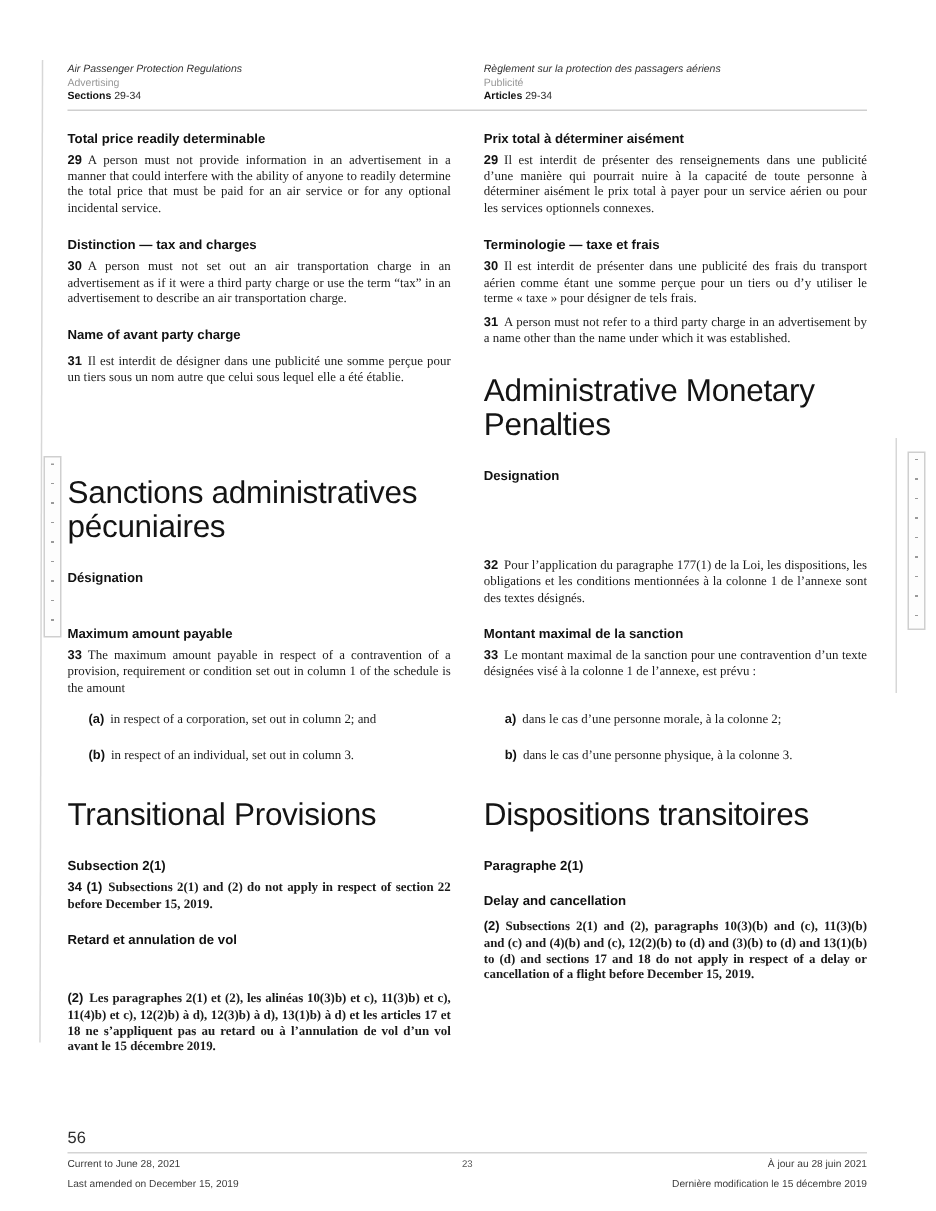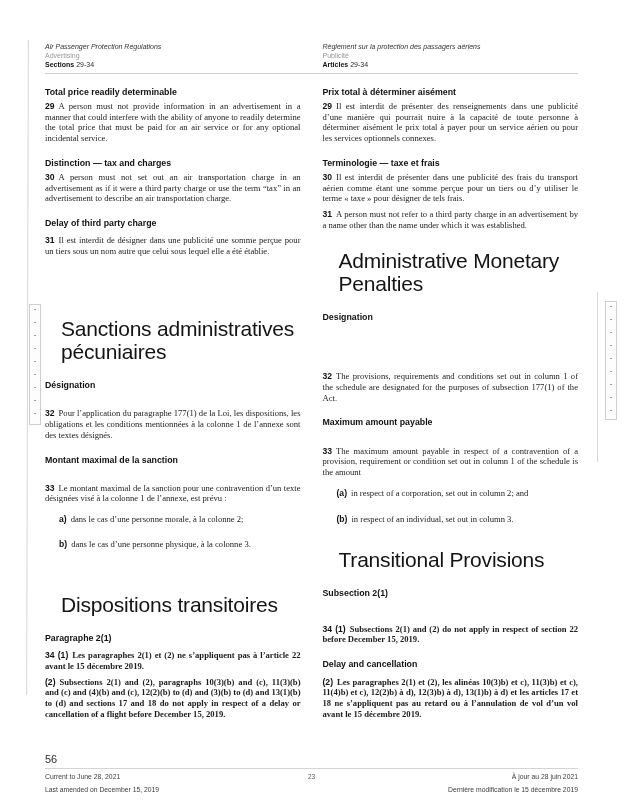--- a/index.html
+++ b/index.html
@@ -45,21 +45,21 @@
     font-weight:bold;font-style:normal;margin-right:4px;color:#111;
   }
   .boldpara{font-weight:bold;}
   .item{
     font-size:8.6px;line-height:10.7px;text-align:justify;
     margin:7px 0 7px 14px;
   }
   .big{
     font-family:"Liberation Sans", sans-serif;
     font-size:21px;line-height:23px;font-weight:400;color:#141414;
-    letter-spacing:-0.2px;margin:16px 0 6px 16px;
+    letter-spacing:-0.2px;margin:16px 0 6px 0;
   }
   
   .footer{
     position:absolute;left:45px;right:46px;bottom:8px;
     font-family:"Liberation Sans", sans-serif;color:#3c3c3c;
   }
   .pageno{
     text-align:left;font-size:11px;color:#2e2e2e;margin-bottom:3px;
   }
   .footer-rule{height:1px;background:#d4d4d4;margin-bottom:4px;}
@@ -105,44 +105,43 @@
 
   <div class="content" id="content-grid">
       <h3 class="note">Total price readily determinable</h3>
       <h3 class="note">Prix total à déterminer aisément</h3>
       <p class="para"><b class="num">29</b>A person must not provide information in an advertisement in a manner that could interfere with the ability of anyone to readily determine the total price that must be paid for an air service or for any optional incidental service.</p>
       <p class="para"><b class="num">29</b>Il est interdit de présenter des renseignements dans une publicité d’une manière qui pourrait nuire à la capacité de toute personne à déterminer aisément le prix total à payer pour un service aérien ou pour les services optionnels connexes.</p>
       <h3 class="note">Distinction — tax and charges</h3>
       <h3 class="note">Terminologie — taxe et frais</h3>
       <p class="para"><b class="num">30</b>A person must not set out an air transportation charge in an advertisement as if it were a third party charge or use the term “tax” in an advertisement to describe an air transportation charge.</p>
       <p class="para"><b class="num">30</b>Il est interdit de présenter dans une publicité des frais du transport aérien comme étant une somme perçue pour un tiers ou d’y utiliser le terme « taxe » pour désigner de tels frais.</p>
-      <h3 class="note">Delay of third party charge</h3>
+      <h3 class="note">Name of avant party charge</h3>
       <p class="para"><b class="num">31</b>A person must not refer to a third party charge in an advertisement by a name other than the name under which it was established.</p>
       <p class="para"><b class="num">31</b>Il est interdit de désigner dans une publicité une somme perçue pour un tiers sous un nom autre que celui sous lequel elle a été établie.</p>
       <h2 class="big">Administrative Monetary Penalties</h2>
       <h2 class="big">Sanctions administratives pécuniaires</h2>
       <h3 class="note">Designation</h3>
       <h3 class="note">Désignation</h3>
-      <p class="para"><b class="num">32</b>The provisions, requirements and conditions set out in column 1 of the schedule are designated for the purposes of subsection 177(1) of the Act.</p>
       <p class="para"><b class="num">32</b>Pour l’application du paragraphe 177(1) de la Loi, les dispositions, les obligations et les conditions mentionnées à la colonne 1 de l’annexe sont des textes désignés.</p>
       <h3 class="note">Maximum amount payable</h3>
       <h3 class="note">Montant maximal de la sanction</h3>
       <p class="para"><b class="num">33</b>The maximum amount payable in respect of a contravention of a provision, requirement or condition set out in column 1 of the schedule is the amount</p>
       <p class="para"><b class="num">33</b>Le montant maximal de la sanction pour une contravention d’un texte désignées visé à la colonne 1 de l’annexe, est prévu :</p>
       <p class="item"><b class="num">(a)</b>in respect of a corporation, set out in column 2; and</p>
       <p class="item"><b class="num">a)</b>dans le cas d’une personne morale, à la colonne 2;</p>
       <p class="item"><b class="num">(b)</b>in respect of an individual, set out in column 3.</p>
       <p class="item"><b class="num">b)</b>dans le cas d’une personne physique, à la colonne 3.</p>
       <h2 class="big">Transitional Provisions</h2>
       <h2 class="big">Dispositions transitoires</h2>
       <h3 class="note">Subsection 2(1)</h3>
       <h3 class="note">Paragraphe 2(1)</h3>
       <p class="para boldpara"><b class="num">34 (1)</b>Subsections 2(1) and (2) do not apply in respect of section 22 before December 15, 2019.</p>
-      <p class="para boldpara"><b class="num">34 (1)</b>Les paragraphes 2(1) et (2) ne s’appliquent pas à l’article 22 avant le 15 décembre 2019.</p>
       <h3 class="note">Delay and cancellation</h3>
+      <h3 class="note">Retard et annulation de vol</h3>
       <p class="para boldpara"><b class="num">(2)</b>Subsections 2(1) and (2), paragraphs 10(3)(b) and (c), 11(3)(b) and (c) and (4)(b) and (c), 12(2)(b) to (d) and (3)(b) to (d) and 13(1)(b) to (d) and sections 17 and 18 do not apply in respect of a delay or cancellation of a flight before December 15, 2019.</p>
       <p class="para boldpara"><b class="num">(2)</b>Les paragraphes 2(1) et (2), les alinéas 10(3)b) et c), 11(3)b) et c), 11(4)b) et c), 12(2)b) à d), 12(3)b) à d), 13(1)b) à d) et les articles 17 et 18 ne s’appliquent pas au retard ou à l’annulation de vol d’un vol avant le 15 décembre 2019.</p>
     </div>
 
   <div class="scanline left"></div>
   <div class="scanline right"></div>
   <div class="marker-box left"></div>
   <div class="marker-box right"></div>
 
   <div class="footer">

